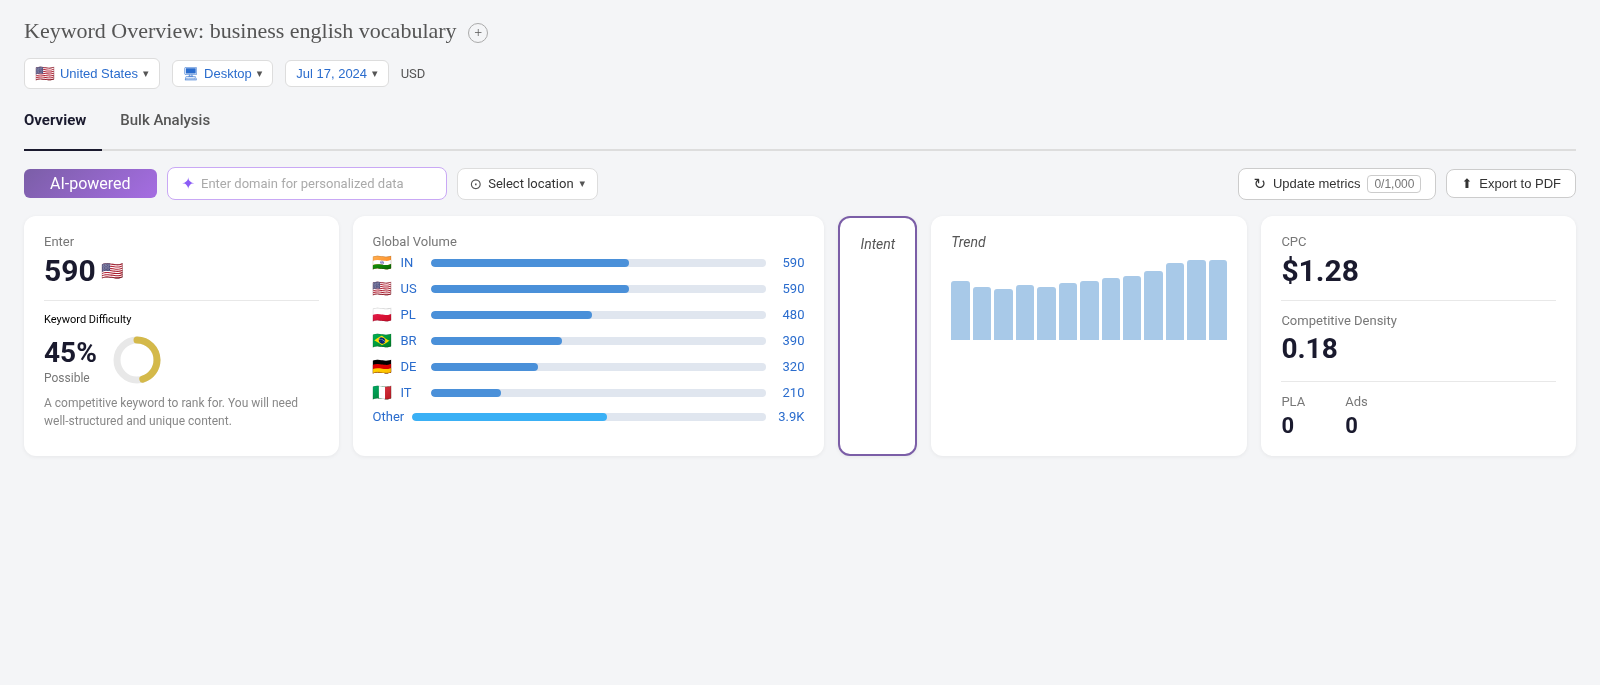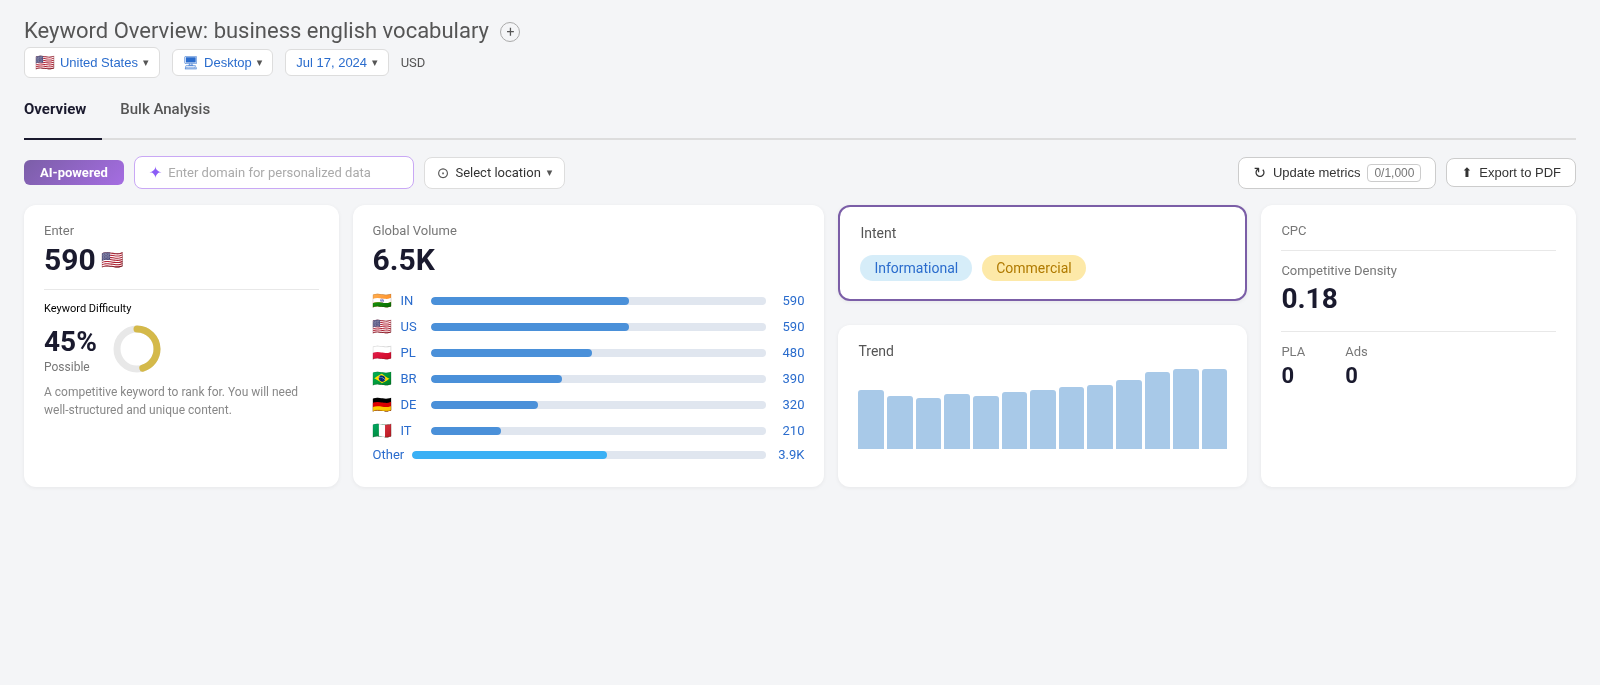--- a/index.html
+++ b/index.html
@@ -14,21 +14,22 @@
       min-height: 685px;
       padding: 18px 24px 18px 24px;
     }
     .header-section {
       margin-bottom: 8px;
     }
     .page-title {
       font-size: 22px;
       font-weight: 700;
       color: #1a1a2e;
-      margin-bottom: 4px;
+      margin-bottom: 14px;
+      font-family: Liberation Serif, serif;
     }
     .page-title span {
       font-weight: 400;
       color: #555;
     }
     .title-add-icon {
       display: inline-flex;
       align-items: center;
       justify-content: center;
       width: 20px;
@@ -95,23 +96,23 @@
     .toolbar-row {
       display: flex;
       align-items: center;
       gap: 10px;
       margin-bottom: 16px;
     }
     .ai-badge {
       background: linear-gradient(135deg, #7b5ea7, #a56de2);
       color: #fff;
       border-radius: 6px;
-      padding: 5px 16px;
-      font-size: 13px;
-      font-weight: 700;
+      padding: 5px 26px;
+      font-size: 16px;
+      font-weight: 400;
       white-space: nowrap;
     }
     .domain-input-wrap {
       display: flex;
       align-items: center;
       gap: 6px;
       border: 1.5px solid #c9a8f5;
       border-radius: 8px;
       padding: 6px 14px;
       background: #fff;
@@ -416,21 +417,20 @@
             <circle cx="26" cy="26" r="20" fill="none" stroke="#e8e8e8" stroke-width="7"></circle>
             <circle cx="26" cy="26" r="20" fill="none" stroke="#d4b94a" stroke-width="7" stroke-dasharray="56.5 125.6" stroke-linecap="round"></circle>
           </svg>
         </div>
       </div>
       <div class="kd-desc">A competitive keyword to rank for. You will need well-structured and unique content.</div>
     </div>
 
     <div class="card">
       <div class="card-label">Global Volume</div>
-      <div class="global-vol-value">6.5K</div>
       <div>
 
       <div class="country-row">
       <span class="country-flag">🇮🇳</span>
       <span class="country-code">IN</span>
       <div class="bar-track">
         <div class="bar-fill blue-bar" style="width:59%"></div>
       </div>
       <span class="country-val">590</span>
     </div>
@@ -477,28 +477,24 @@
         </div>
       <div class="country-row">
         <span class="country-code">Other</span>
         <div class="bar-track">
           <div class="bar-fill other-bar" style="width:55%"></div>
         </div>
         <span class="country-val">3.9K</span>
       </div>
     </div>
 
-    <div style="display:flex;flex-direction:column;gap:24px;">
+    <div style="display:flex;flex-direction:row;gap:14px;font-style:italic;">
 
       <div class="card intent-card">
         <div class="intent-label">Intent</div>
-        <div class="intent-badges">
-          <span class="badge-info">Informational</span>
-          <span class="badge-commercial">Commercial</span>
-        </div>
       </div>
 
       <div class="card" style="flex:1;">
         <div class="trend-label">Trend</div>
         <div class="trend-chart" id="trend-chart-container">
             <div class="trend-bar" style="height: 73.3333%;"></div>
             <div class="trend-bar" style="height: 66.6667%;"></div>
             <div class="trend-bar" style="height: 64%;"></div>
             <div class="trend-bar" style="height: 69.3333%;"></div>
             <div class="trend-bar" style="height: 66.6667%;"></div>
@@ -509,20 +505,21 @@
             <div class="trend-bar" style="height: 86.6667%;"></div>
             <div class="trend-bar" style="height: 96%;"></div>
             <div class="trend-bar" style="height: 100%;"></div>
             <div class="trend-bar" style="height: 100%;"></div>
           </div>
       </div>
     </div>
 
     <div class="card">
       <div class="card-label">CPC</div>
+      <div class="cpc-value">$1.28</div>
       <hr class="divider">
       <div class="comp-density-label">Competitive Density</div>
       <div class="comp-density-value">0.18</div>
       <hr class="divider">
       <div class="pla-ads-row">
         <div class="pla-ads-item">
           <div class="pla-label">PLA</div>
           <div class="pla-value">0</div>
         </div>
         <div class="pla-ads-item">

